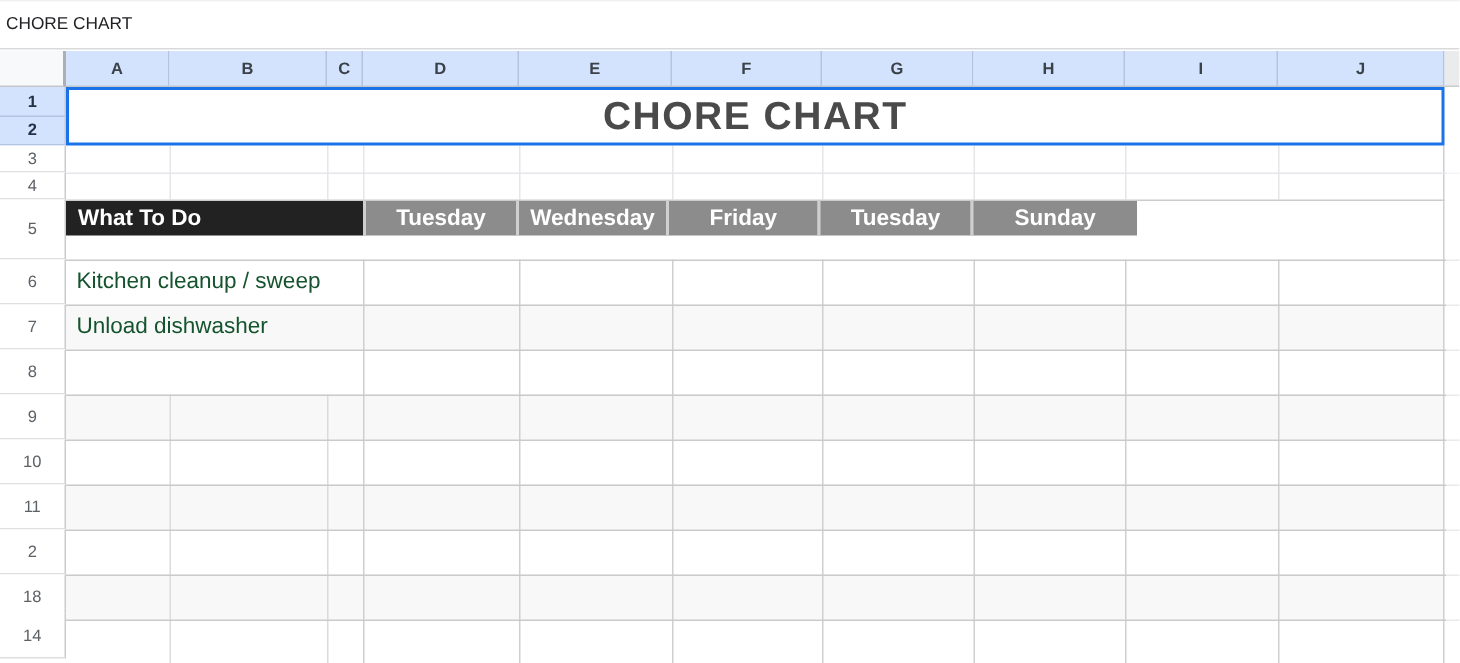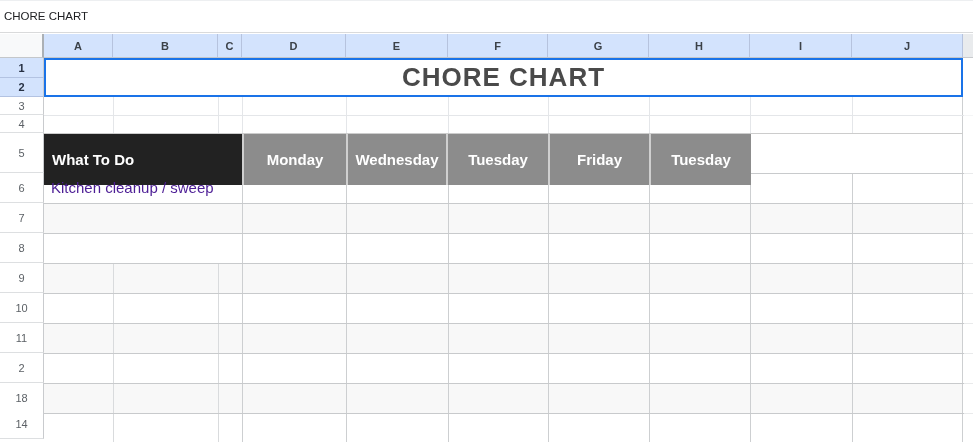--- a/index.html
+++ b/index.html
@@ -36,28 +36,28 @@
   .hl { position:absolute; left:44px; width:929px; height:1px; background:#c8cacc; }
   .hlLight { background:#e4e6e9; }
   .edge-fade { position:absolute; left:964px; top:96px; width:9px; height:346px; background:rgba(255,255,255,0.6); }
 
   
   .titlecell { position:absolute; left:44px; top:57px; width:919px; height:39px; background:#ffffff;
                border:2px solid #1a73e8; display:flex; align-items:center; justify-content:center; }
   .titlecell span { font-size:26px; font-weight:bold; letter-spacing:1px; color:#4a4a4a; white-space:nowrap; }
 
   
-  .hdr-row { position:absolute; left:44px; top:132px; width:919px; height:52px; display:flex; border-top:1px solid #cccccc; }
+  .hdr-row { position:absolute; left:44px; top:132px; width:919px; height:24px; display:flex; border-top:1px solid #cccccc; }
   .what-cell { width:198px; height:100%; background:#222222; color:#ffffff; font-weight:bold; font-size:15px;
                display:flex; align-items:center; padding-left:8px; }
   .day-cell { height:100%; background:#8c8c8c; color:#ffffff; font-weight:bold; font-size:15px;
               display:flex; align-items:center; justify-content:center; border-left:2px solid #cfcfcf; }
 
   
-  .chore { position:absolute; left:44px; width:198px; height:30px; color:#4c1d95; font-size:15px;
+  .chore { position:absolute; left:44px; width:198px; height:30px; color:#14532d; font-size:15px;
            line-height:29px; padding-left:7px; white-space:nowrap; overflow:hidden; }
 </style>
 </head>
 <body>
 
 <div class="stage">
 
   <div class="topbar">
     <span class="toplabel">CHORE CHART</span>
   </div>
@@ -101,28 +101,29 @@
   <div class="hl" style="top:382px"></div>
   <div class="hl" style="top:412px"></div>
   <div class="edge-fade"></div>
 
   <div class="titlecell">
     <span>CHORE CHART</span>
   </div>
 
   <div class="hdr-row">
     <div class="what-cell">What To Do</div>
-    <div class="day-cell" style="width:104px">Monday</div>
+    <div class="day-cell" style="width:102px">Tuesday</div>
     <div class="day-cell" style="width:100px">Wednesday</div>
-    <div class="day-cell" style="width:102px">Tuesday</div>
     <div class="day-cell" style="width:101px">Friday</div>
     <div class="day-cell" style="width:102px">Tuesday</div>
+    <div class="day-cell" style="width:111px">Sunday</div>
   </div>
 
   <div class="chore" style="top:172px">Kitchen cleanup / sweep</div>
+  <div class="chore" style="top:202px">Unload dishwasher</div>
 
   <div class="corner"></div>
   <div class="colh" style="left:44px;width:69px">A</div>
   <div class="colh" style="left:113px;width:105px">B</div>
   <div class="colh" style="left:218px;width:24px">C</div>
   <div class="colh" style="left:242px;width:104px">D</div>
   <div class="colh" style="left:346px;width:102px">E</div>
   <div class="colh" style="left:448px;width:100px">F</div>
   <div class="colh" style="left:548px;width:101px">G</div>
   <div class="colh" style="left:649px;width:101px">H</div>

